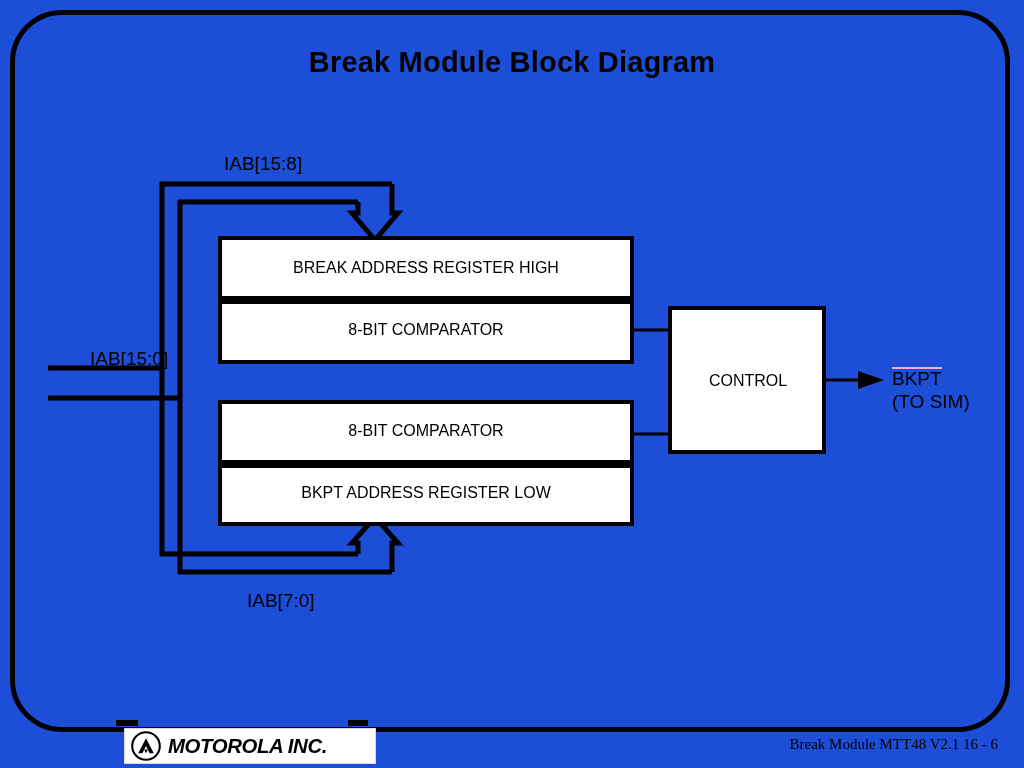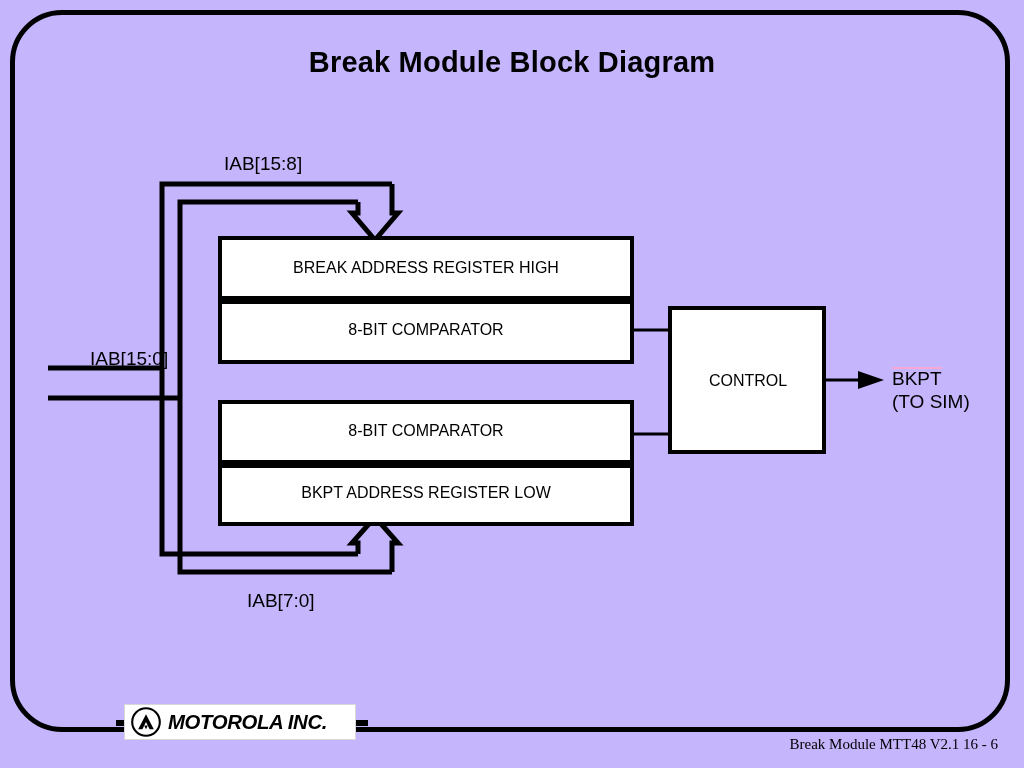--- a/index.html
+++ b/index.html
@@ -12,21 +12,21 @@
     height: 768px;
     overflow: hidden;
     font-family: "Liberation Sans", sans-serif;
     color: #000000;
   }
 
   #slide {
     position: relative;
     width: 1024px;
     height: 768px;
-    background: #c4b5fd;
+    background: #1d4ed8;
   }
 
   
   #frame {
     position: absolute;
     left: 10px;
     top: 10px;
     width: 1000px;
     height: 722px;
     border: 5px solid #000000;
@@ -92,22 +92,22 @@
     display: inline-block;
     border-top: 2px solid #f9a8d4;
     padding-top: 0px;
     line-height: 1.05;
   }
 
   
   #logo {
     position: absolute;
     left: 124px;
-    top: 704px;
-    width: 232px;
+    top: 728px;
+    width: 252px;
     height: 36px;
     background: #ffffff;
     border: 1px solid #d8d8d8;
     box-sizing: border-box;
     display: flex;
     align-items: center;
     overflow: hidden;
   }
   #logo-mark {
     width: 30px;

